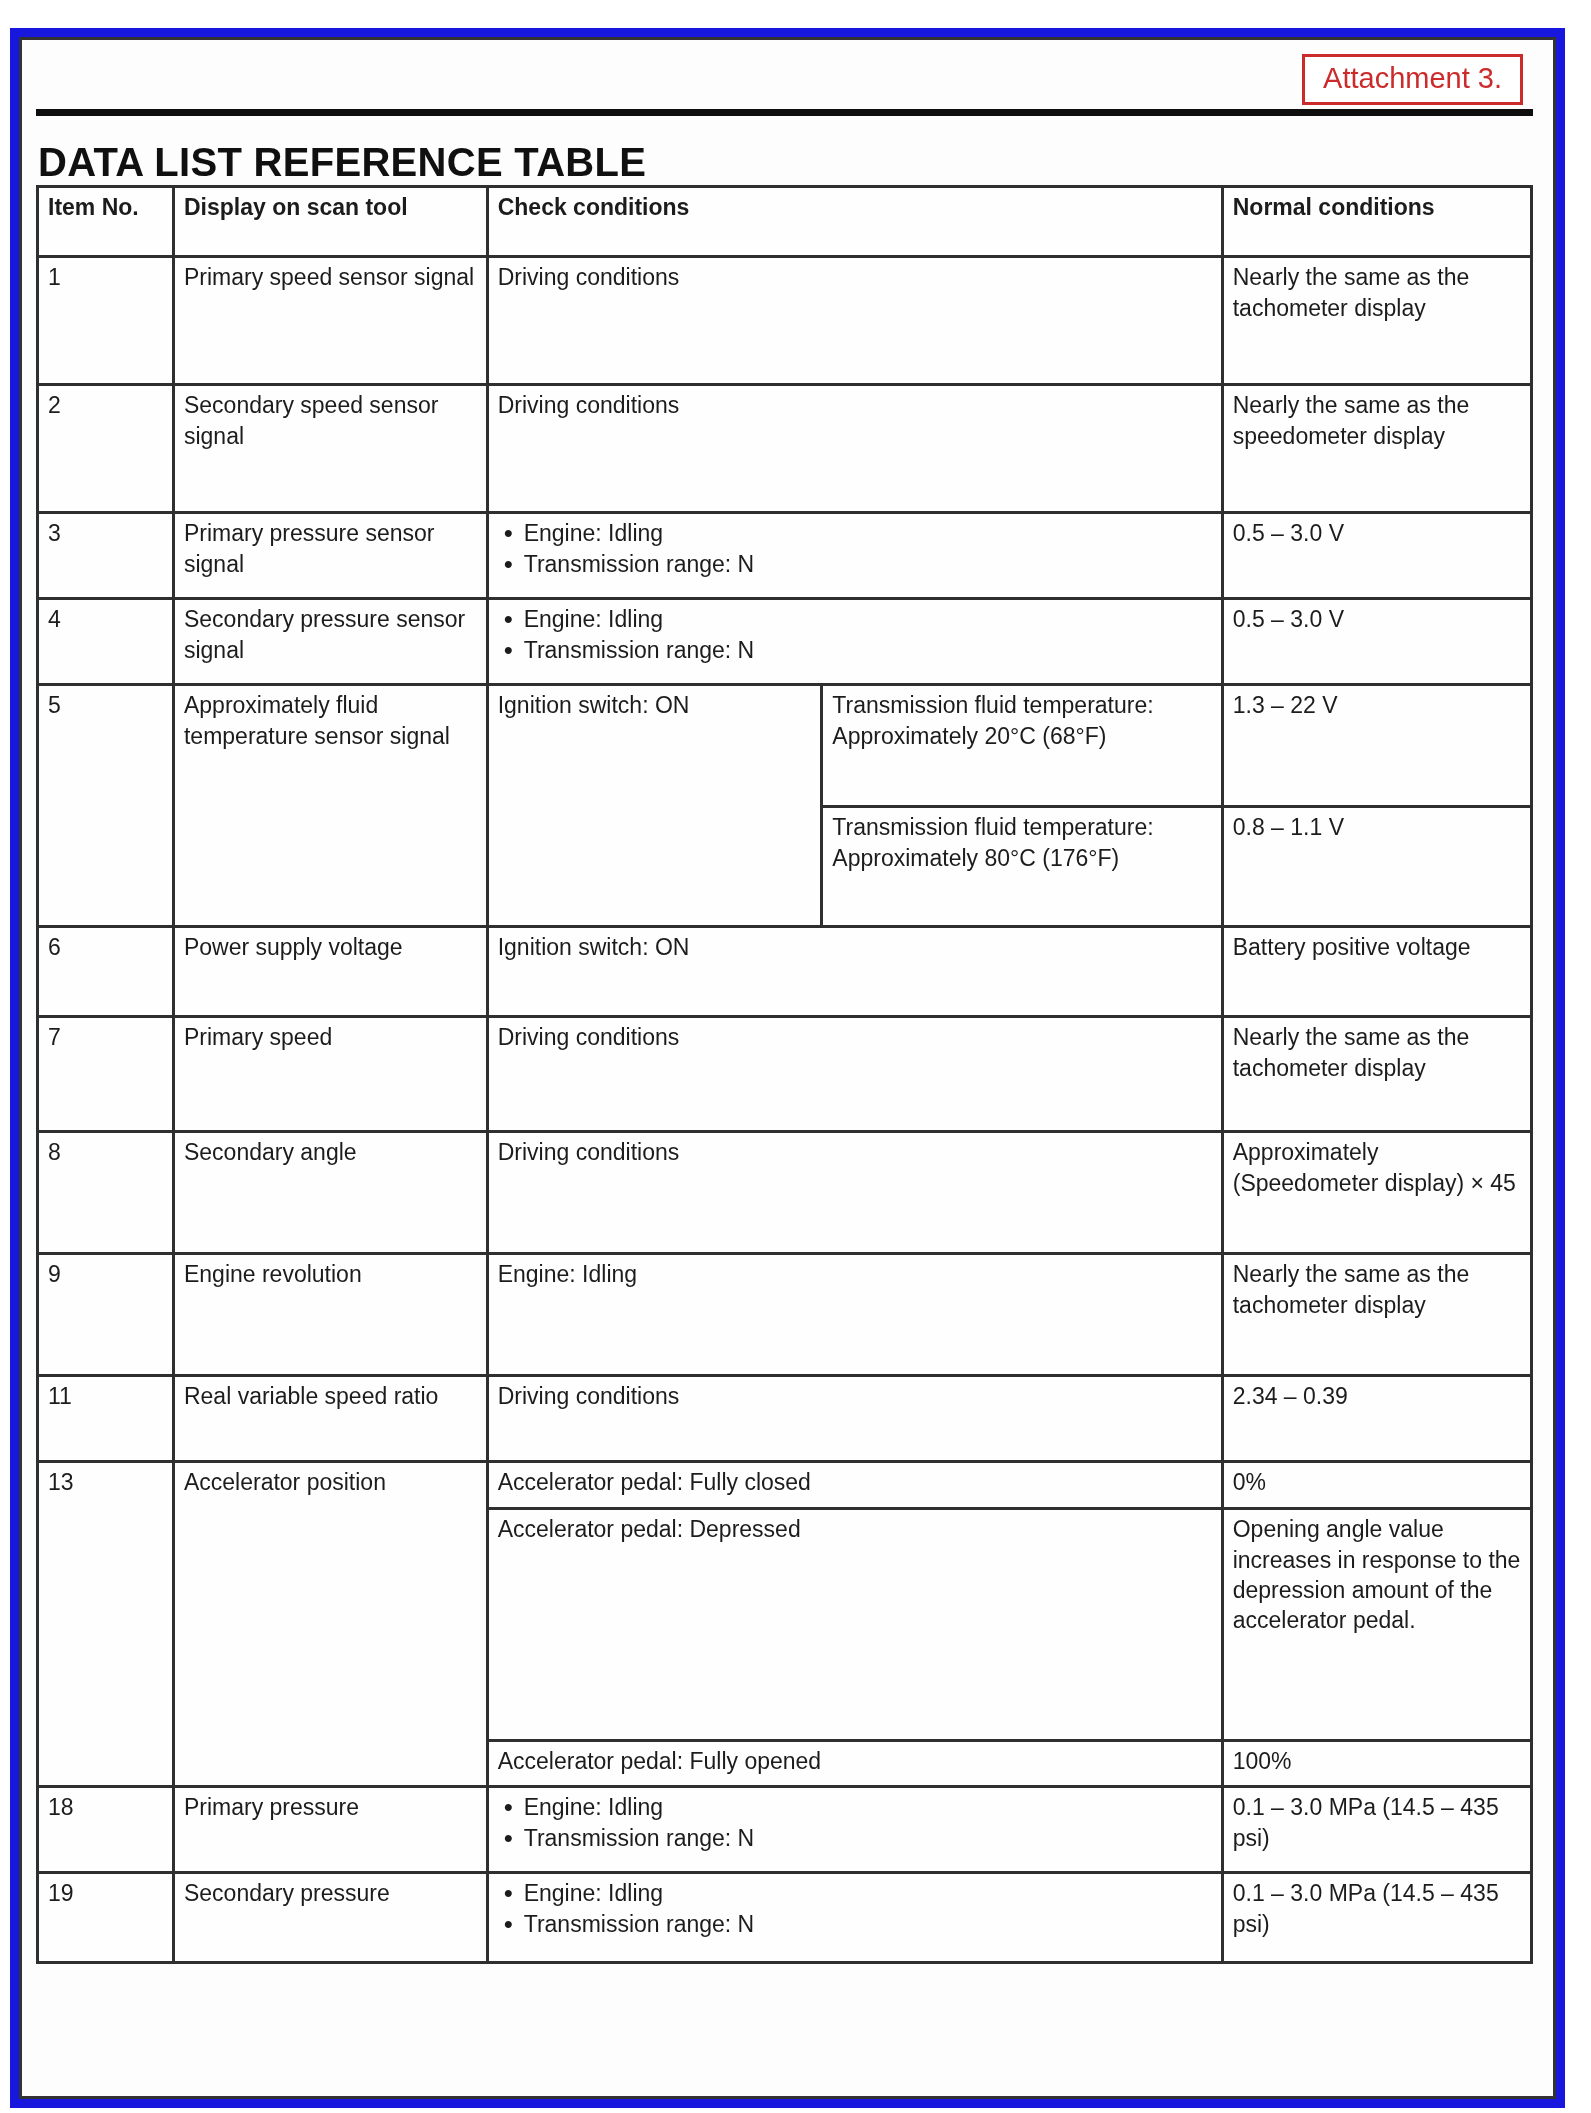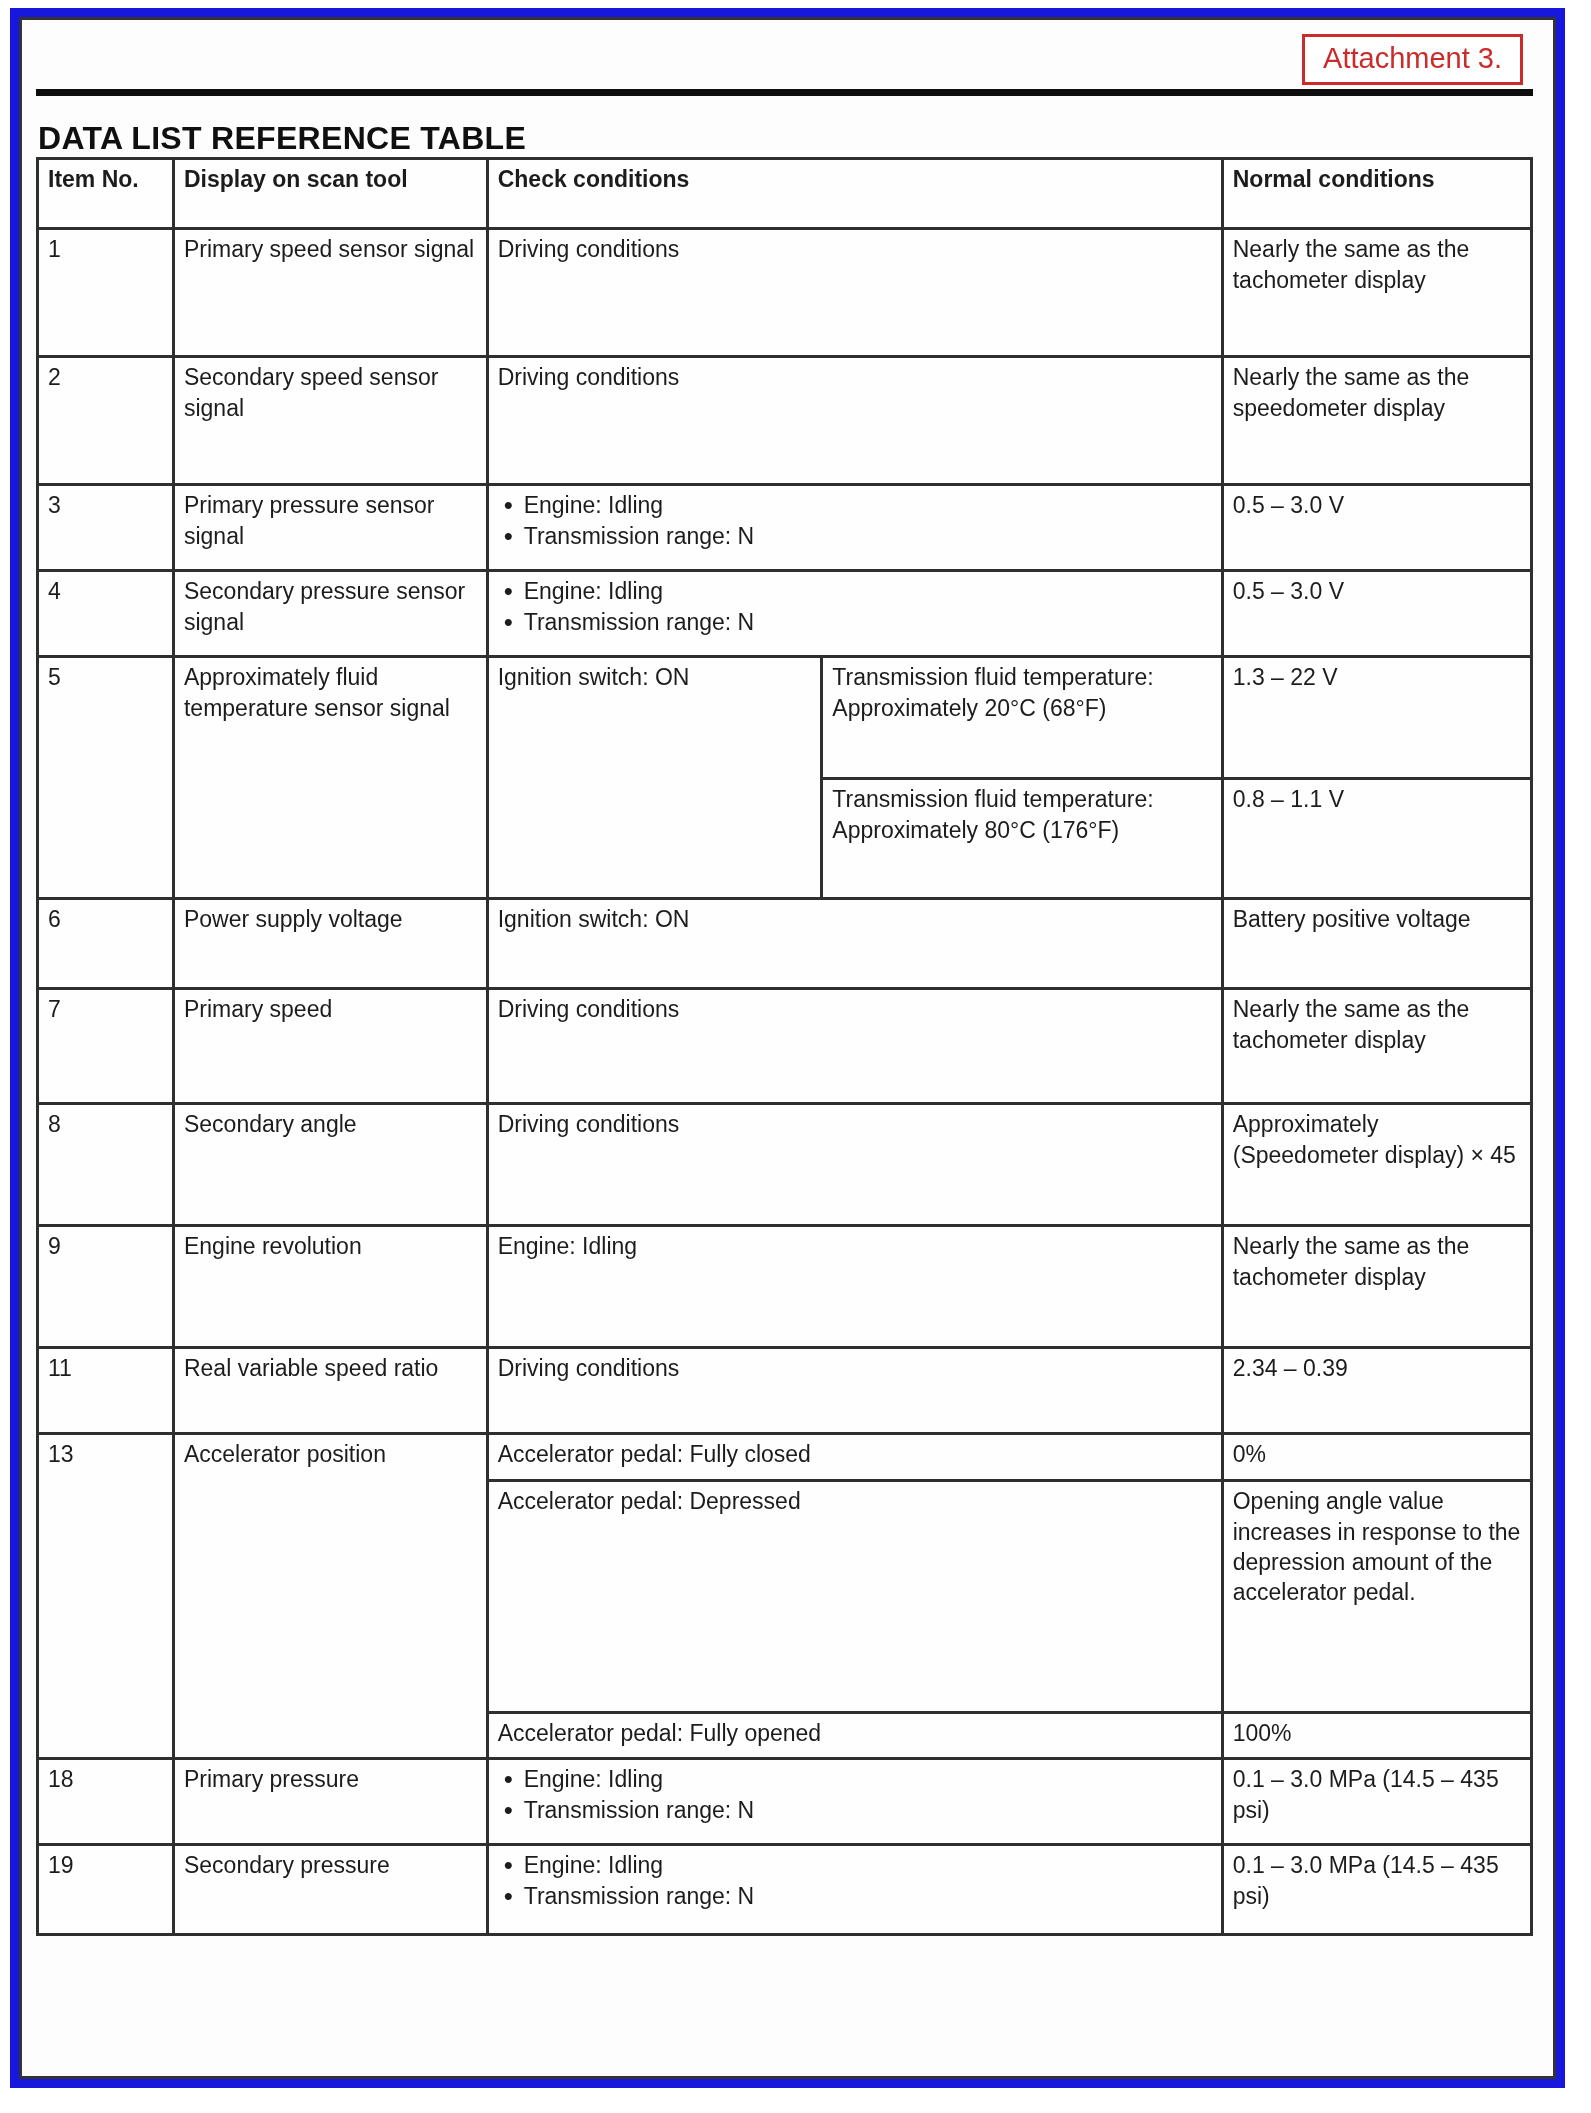--- a/index.html
+++ b/index.html
@@ -11,21 +11,21 @@
   .screen {
     position: relative;
     width: 1591px;
     height: 2113px;
     background: #ffffff;
     overflow: hidden;
   }
   .frame {
     position: absolute;
     left: 10px;
-    top: 8px;
+    top: 28px;
     width: 1555px;
     height: 2080px;
     border: 9px solid #1717dd;
     background: #ffffff;
   }
   .inner {
     width: 100%;
     height: 100%;
     border: 3px solid #333333;
     padding: 0 20px 0 14px;
@@ -46,21 +46,21 @@
     margin-right: 10px;
     background: #ffffff;
     white-space: nowrap;
   }
   .top-rule {
     height: 7px;
     background: #0e0e0e;
     margin-top: 4px;
   }
   .page-title {
-    font-size: 32px;
+    font-size: 40px;
     font-weight: bold;
     color: #101010;
     margin: 24px 0 0 2px;
     letter-spacing: 0.3px;
   }
   table.data-table {
     width: 100%;
     border-collapse: collapse;
     table-layout: fixed;
   }

